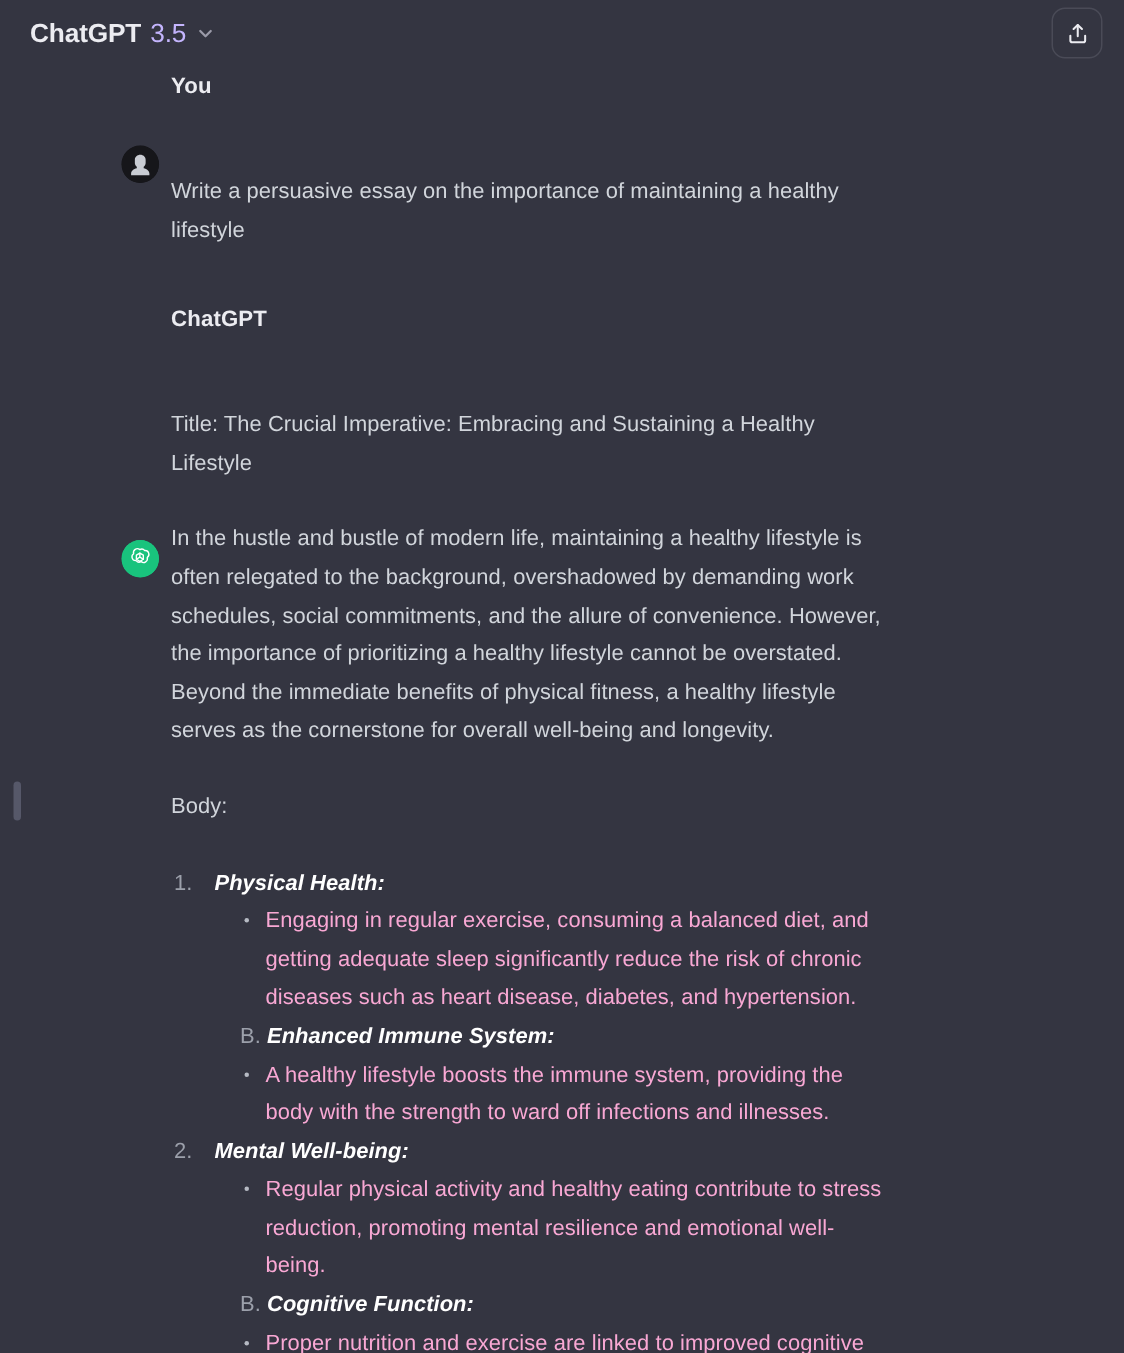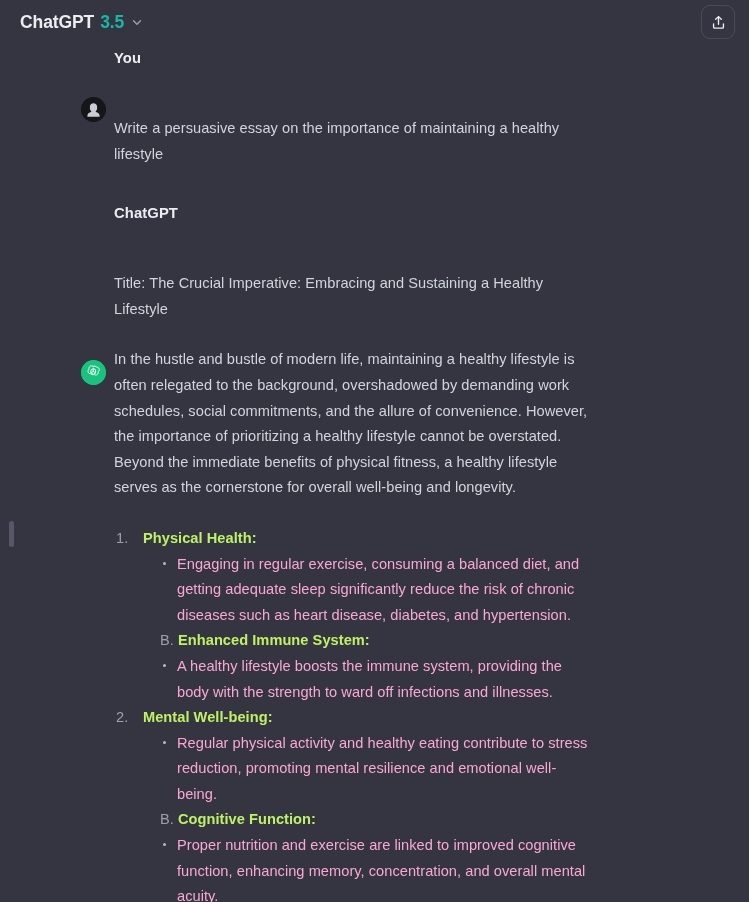--- a/index.html
+++ b/index.html
@@ -38,22 +38,22 @@
     padding: 3px 6px 3px 2px;
   }
   .model-name {
     font-size: 17.5px;
     font-weight: 700;
     color: #ececf1;
     letter-spacing: -0.1px;
   }
   .model-version {
     font-size: 17.5px;
-    font-weight: 700;
-    color: #14b8a6;
+    font-weight: 400;
+    color: #c4b5fd;
     letter-spacing: -0.1px;
   }
   .chevron {
     display: inline-block;
     width: 14px;
     height: 14px;
     align-self: center;
     color: #9a9aa8;
   }
   .chevron svg { display: block; }
@@ -172,21 +172,22 @@
   .sub-heading {
     font-size: 14.6px;
     line-height: 25.6px;
     color: #d1d5db;
     padding-left: 17px;
   }
   .sub-marker { color: #9ca0ab; }
 
   .strong {
     font-weight: 700;
-    color: #bef264;
+    color: #ffffff;
+    font-style: italic;
   }
 
   
   ul.bullets {
     list-style: none;
     margin: 0;
     padding-left: 17px;
   }
   ul.bullets > li {
     position: relative;
@@ -269,20 +270,21 @@
         <div class="author">ChatGPT</div>
 
         <div class="msg-text">
 
           <div class="para">Title: The Crucial Imperative: Embracing and Sustaining a Healthy Lifestyle</div>
 
           <div class="para">
             <div>In the hustle and bustle of modern life, maintaining a healthy lifestyle is often relegated to the background, overshadowed by demanding work schedules, social commitments, and the allure of convenience. However, the importance of prioritizing a healthy lifestyle cannot be overstated. Beyond the immediate benefits of physical fitness, a healthy lifestyle serves as the cornerstone for overall well-being and longevity.</div>
           </div>
 
+          <div class="para">Body:</div>
 
           <ol class="outline">
 
             <li>
               <span class="strong">Physical Health:</span>
 
               <ul class="bullets">
                 <li>Engaging in regular exercise, consuming a balanced diet, and getting adequate sleep significantly reduce the risk of chronic diseases such as heart disease, diabetes, and hypertension.</li>
               </ul>
 

